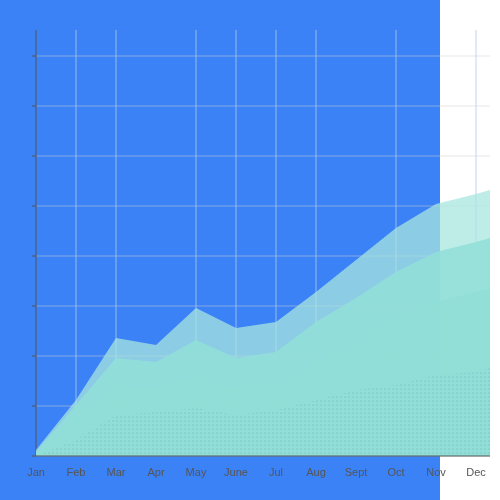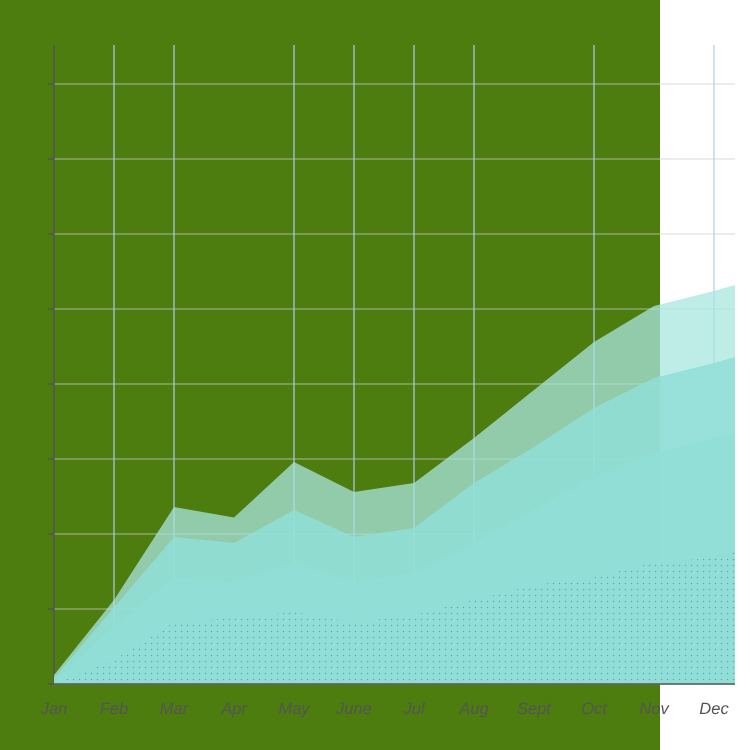--- a/index.html
+++ b/index.html
@@ -7,22 +7,21 @@
       width: 500px;
       height: 500px;
       background: #fff;
       overflow: hidden;
       font-family: Arial, sans-serif;
     }
     .chart-container {
       width: 440px;
       height: 500px;
       position: relative;
-      background: #4d7c0f;
-      font-style: italic;
+      background: #3b82f6;
     }
     svg {
       position: absolute;
       top: 0;
       left: 0;
     }
   </style>
 </head>
 <body>
 

